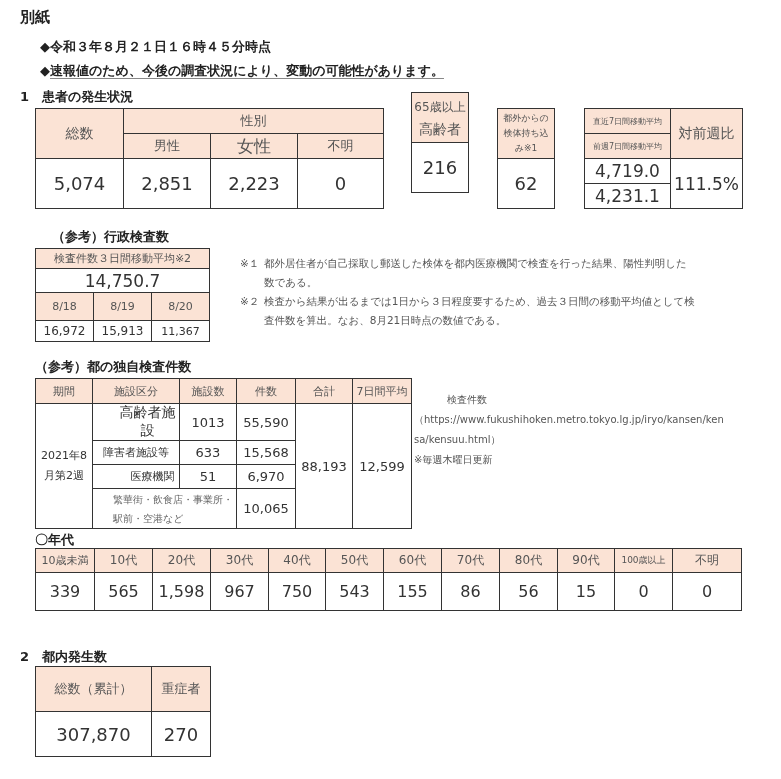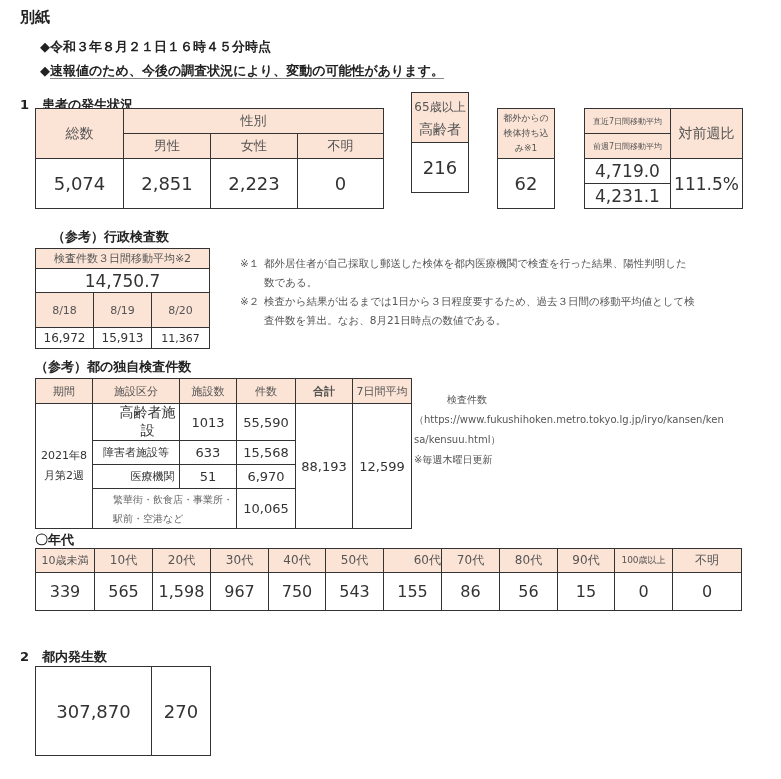--- a/index.html
+++ b/index.html
@@ -20,37 +20,37 @@
   .big { font-size: 18px; color: #333; }
   .note { font-size: 10.5px; color: #555; line-height: 19px; }
 </style>
 </head>
 <body>
 
 <div class="abs title">別紙</div>
 <div class="abs line1">◆令和３年８月２１日１６時４５分時点</div>
 <div class="abs line2"><span>◆</span><span class="ul">速報値のため、今後の調査状況により、変動の可能性があります。</span></div>
 
-<div class="abs sec-head" style="left:20px;top:96px;">1　患者の発生状況</div>
+<div class="abs sec-head" style="left:20px;top:88px;">1　患者の発生状況</div>
 
 <table style="left:35px;top:108px;width:348px;height:100px;">
   <colgroup>
       <col style="width:88px">
       <col style="width:87px">
       <col style="width:87px">
       <col style="width:86px">
     </colgroup>
   <tbody>
       <tr style="height:25px;">
     <td class="hd" rowspan="2" style="font-size:14px;">総数</td>
     <td class="hd" colspan="3" style="font-size:13px;">性別</td>
   </tr>
   <tr style="height:25px;">
     <td class="hd" style="font-size:13px;">男性</td>
-    <td class="hd" style="font-size:13px;">女性</td>
+    <td class="hd" style="font-size:17px;">女性</td>
     <td class="hd" style="font-size:13px;">不明</td>
   </tr>
   <tr style="height:50px;">
     <td class="big">5,074</td>
     <td class="big">2,851</td>
     <td class="big">2,223</td>
     <td class="big">0</td>
   </tr>
 </tbody>
   </table>
@@ -114,21 +114,21 @@
       <col style="width:58px">
       <col style="width:58px">
     </colgroup>
   <tbody>
       <tr style="height:20px;">
         <td class="hd" colspan="3" style="font-size:11px;">検査件数３日間移動平均※2</td>
       </tr>
   <tr style="height:24px;">
         <td colspan="3" style="font-size:17px;">14,750.7</td>
       </tr>
-  <tr style="height:35px;">
+  <tr style="height:28px;">
     <td class="hd" style="font-size:11px;">8/18</td>
     <td class="hd" style="font-size:11px;">8/19</td>
     <td class="hd" style="font-size:11px;">8/20</td>
   </tr>
   <tr style="height:21px;">
     <td style="font-size:12px;">16,972</td>
     <td style="font-size:12px;">15,913</td>
     <td style="font-size:11px;">11,367</td>
   </tr>
 </tbody>
@@ -156,21 +156,21 @@
       <col style="width:59px">
       <col style="width:57px">
       <col style="width:59px">
   </colgroup>
   <tbody>
       <tr style="height:25px;">
     <td class="hd" style="font-size:11px;">期間</td>
     <td class="hd" style="font-size:11px;">施設区分</td>
     <td class="hd" style="font-size:11px;">施設数</td>
     <td class="hd" style="font-size:11px;">件数</td>
-    <td class="hd" style="font-size:11px;font-weight:bold;">合計</td>
+    <td class="hd" style="font-size:11px;">合計</td>
     <td class="hd" style="font-size:11px;">7日間平均</td>
   </tr>
   <tr style="height:24px;">
     <td rowspan="4" style="font-size:11px;line-height:20px;">
       <div>2021年8</div>
       <div>月第2週</div>
     </td>
     <td style="font-size:14px;padding-left:23px;">高齢者施設</td>
     <td style="font-size:13px;">1013</td>
     <td style="font-size:13px;">55,590</td>
@@ -221,21 +221,21 @@
       <col style="width:69px">
   </colgroup>
   <tbody>
       <tr style="height:24px;">
     <td class="hd" style="font-size:11px;">10歳未満</td>
     <td class="hd" style="font-size:12px;">10代</td>
     <td class="hd" style="font-size:12px;">20代</td>
     <td class="hd" style="font-size:12px;">30代</td>
     <td class="hd" style="font-size:12px;">40代</td>
     <td class="hd" style="font-size:12px;">50代</td>
-    <td class="hd" style="font-size:12px;text-align:right;">60代</td>
+    <td class="hd" style="font-size:12px;">60代</td>
     <td class="hd" style="font-size:12px;">70代</td>
     <td class="hd" style="font-size:12px;">80代</td>
     <td class="hd" style="font-size:12px;">90代</td>
     <td class="hd" style="font-size:9px;">100歳以上</td>
     <td class="hd" style="font-size:12px;">不明</td>
   </tr>
   <tr style="height:38px;">
     <td class="big" style="font-size:16px;">339</td>
     <td class="big" style="font-size:16px;">565</td>
     <td class="big" style="font-size:16px;">1,598</td>
@@ -252,18 +252,22 @@
 </tbody>
   </table>
 
 <div class="abs sec-head" style="left:20px;top:648px;">2　都内発生数</div>
 <table style="left:35px;top:666px;width:175px;height:90px;">
   <colgroup>
       <col style="width:116px">
       <col style="width:59px">
     </colgroup>
   <tbody>
+      <tr style="height:45px;">
+    <td class="hd" style="font-size:13px;">総数（累計）</td>
+    <td class="hd" style="font-size:13px;">重症者</td>
+  </tr>
   <tr style="height:45px;">
     <td class="big">307,870</td>
     <td class="big">270</td>
   </tr>
 </tbody>
   </table>
 
 </body></html>

